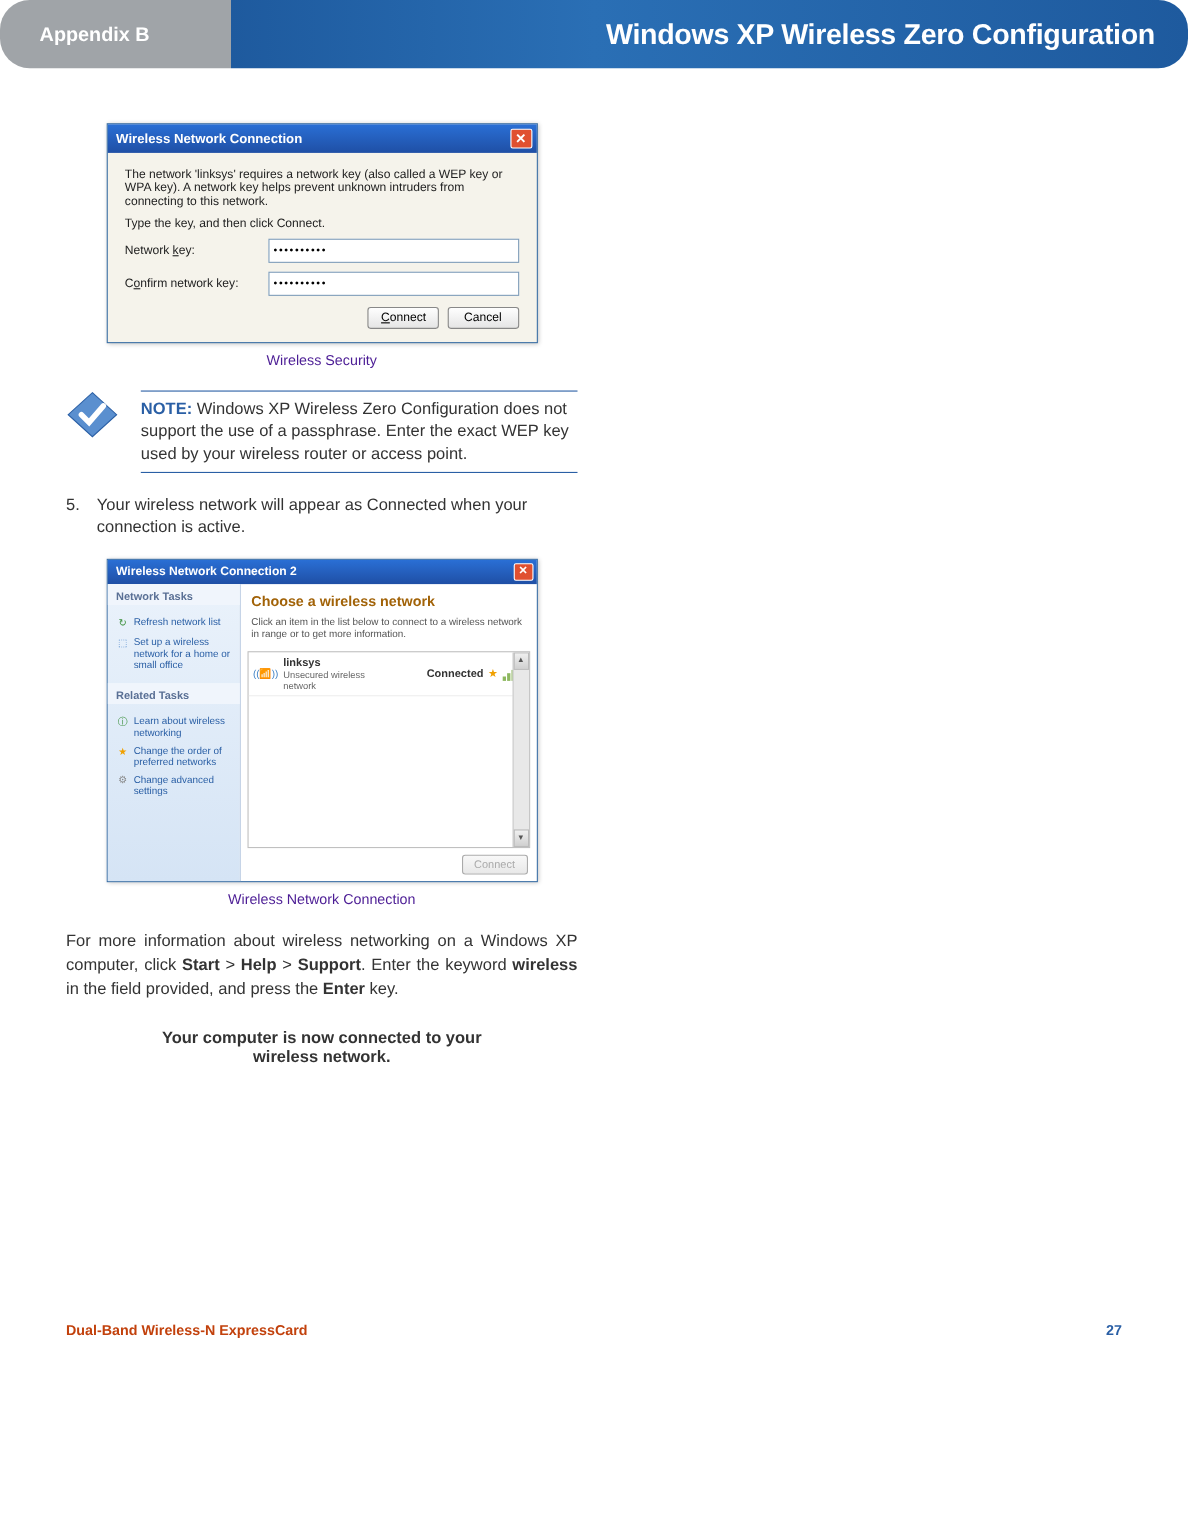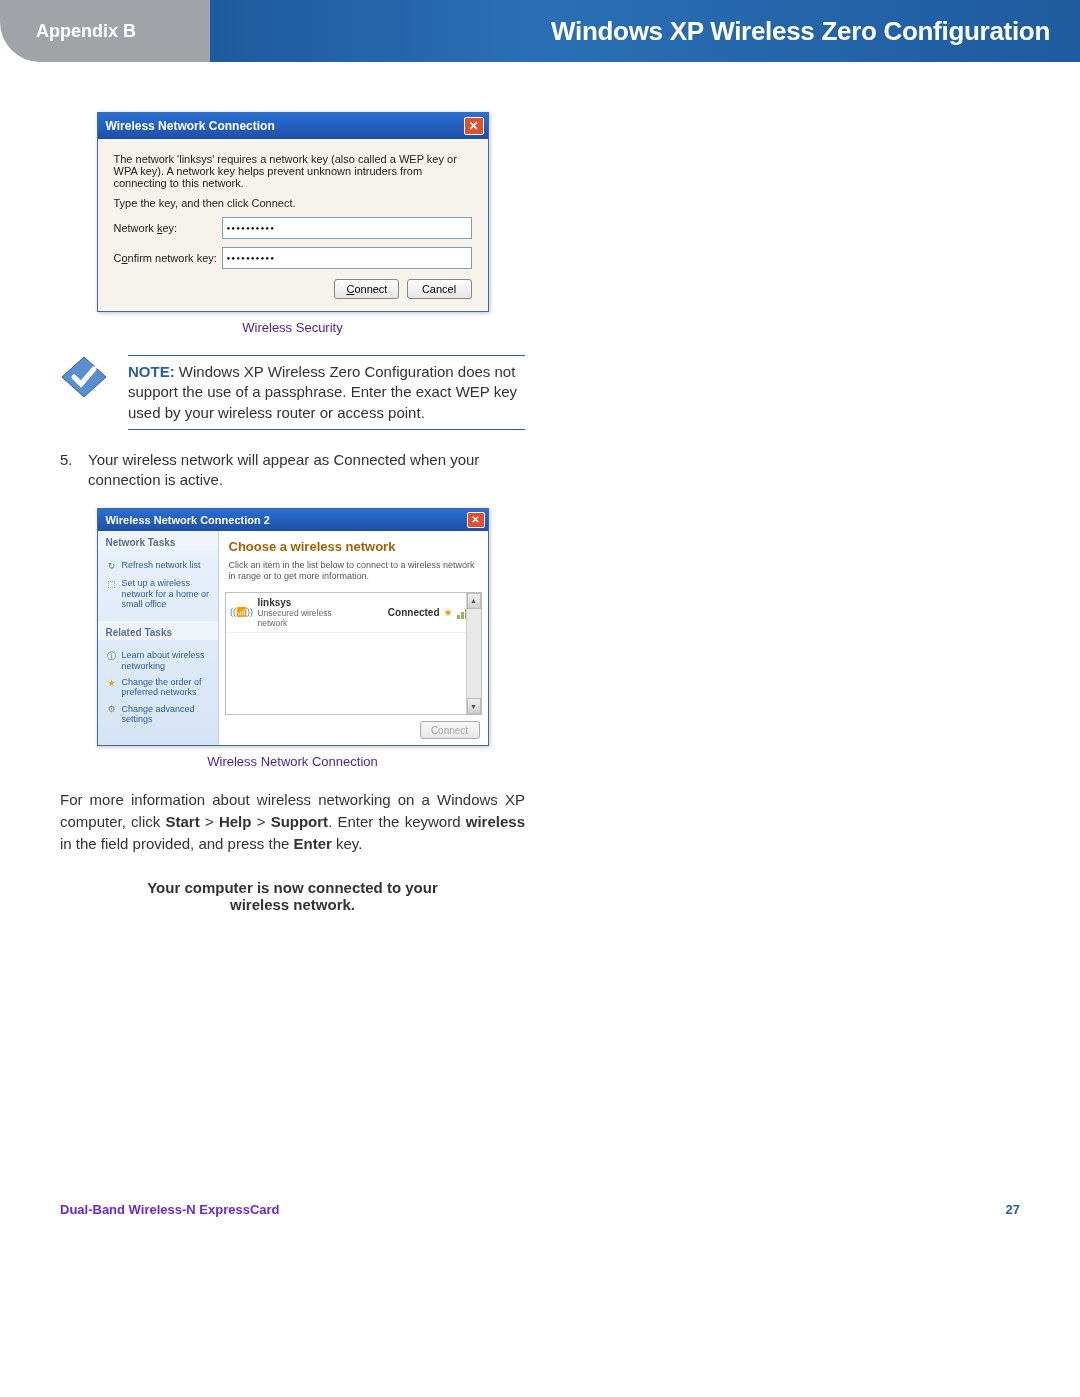--- a/index.html
+++ b/index.html
@@ -11,20 +11,21 @@
   }
   .header-bar {
     position: relative;
     height: 62px;
     background: linear-gradient(to right, #a0a4a8 0%, #a0a4a8 210px, #1e5a9e 210px, #2a6fb5 50%, #1e5a9e 100%);
     display: flex;
     align-items: center;
     justify-content: space-between;
     padding: 0 30px 0 30px;
     border-bottom-left-radius: 40px;
+    border-radius: 27px;
   }
   .header-left {
     font-weight: bold;
     color: #fff;
     font-size: 18px;
     margin-left: 6px;
   }
   .header-right {
     font-weight: bold;
     color: #fff;
@@ -77,21 +78,21 @@
     padding: 14px 16px 12px 16px;
     color: #222;
   }
   .xp-body p { margin: 0 0 8px 0; }
   .xp-row {
     display: flex;
     align-items: center;
     margin-bottom: 8px;
   }
   .xp-label {
-    width: 108px;
+    width: 130px;
   }
   .xp-label u { text-decoration: underline; }
   .xp-input {
     flex: 1;
     border: 1px solid #7f9db9;
     background: #fff;
     height: 18px;
     padding: 1px 4px;
     font-family: Tahoma;
     font-size: 11px;
@@ -169,21 +170,21 @@
     padding: 3px 3px 3px 8px;
     display: flex;
     justify-content: space-between;
     align-items: center;
     font-weight: bold;
     font-size: 11px;
     gap: 40px;
   }
   .wnc-main {
     display: flex;
-    height: 214px;
+    height: 270px;
   }
   .wnc-side {
     width: 120px;
     background: linear-gradient(to bottom, #eaf2fb, #d5e4f5);
     border-right: 1px solid #c0d0e5;
     padding: 0;
   }
   .wnc-side-section {
     padding: 6px 8px;
   }
@@ -331,21 +332,21 @@
     font-size: 15px;
     color: #333;
     margin-top: 24px;
   }
   .footer {
     display: flex;
     justify-content: space-between;
     padding: 0 60px 30px 60px;
     font-size: 13px;
   }
-  .footer-left { color: #6d28d9; font-weight: bold; }
+  .footer-left { color: #c2410c; font-weight: bold; }
   .footer-right { color: #2a5fa5; font-weight: bold; }
 </style>
 </head>
 <body>
 
 <div class="header-bar">
   <span class="header-left">Appendix B</span>
   <span class="header-right">Windows XP Wireless Zero Configuration</span>
 </div>
 

